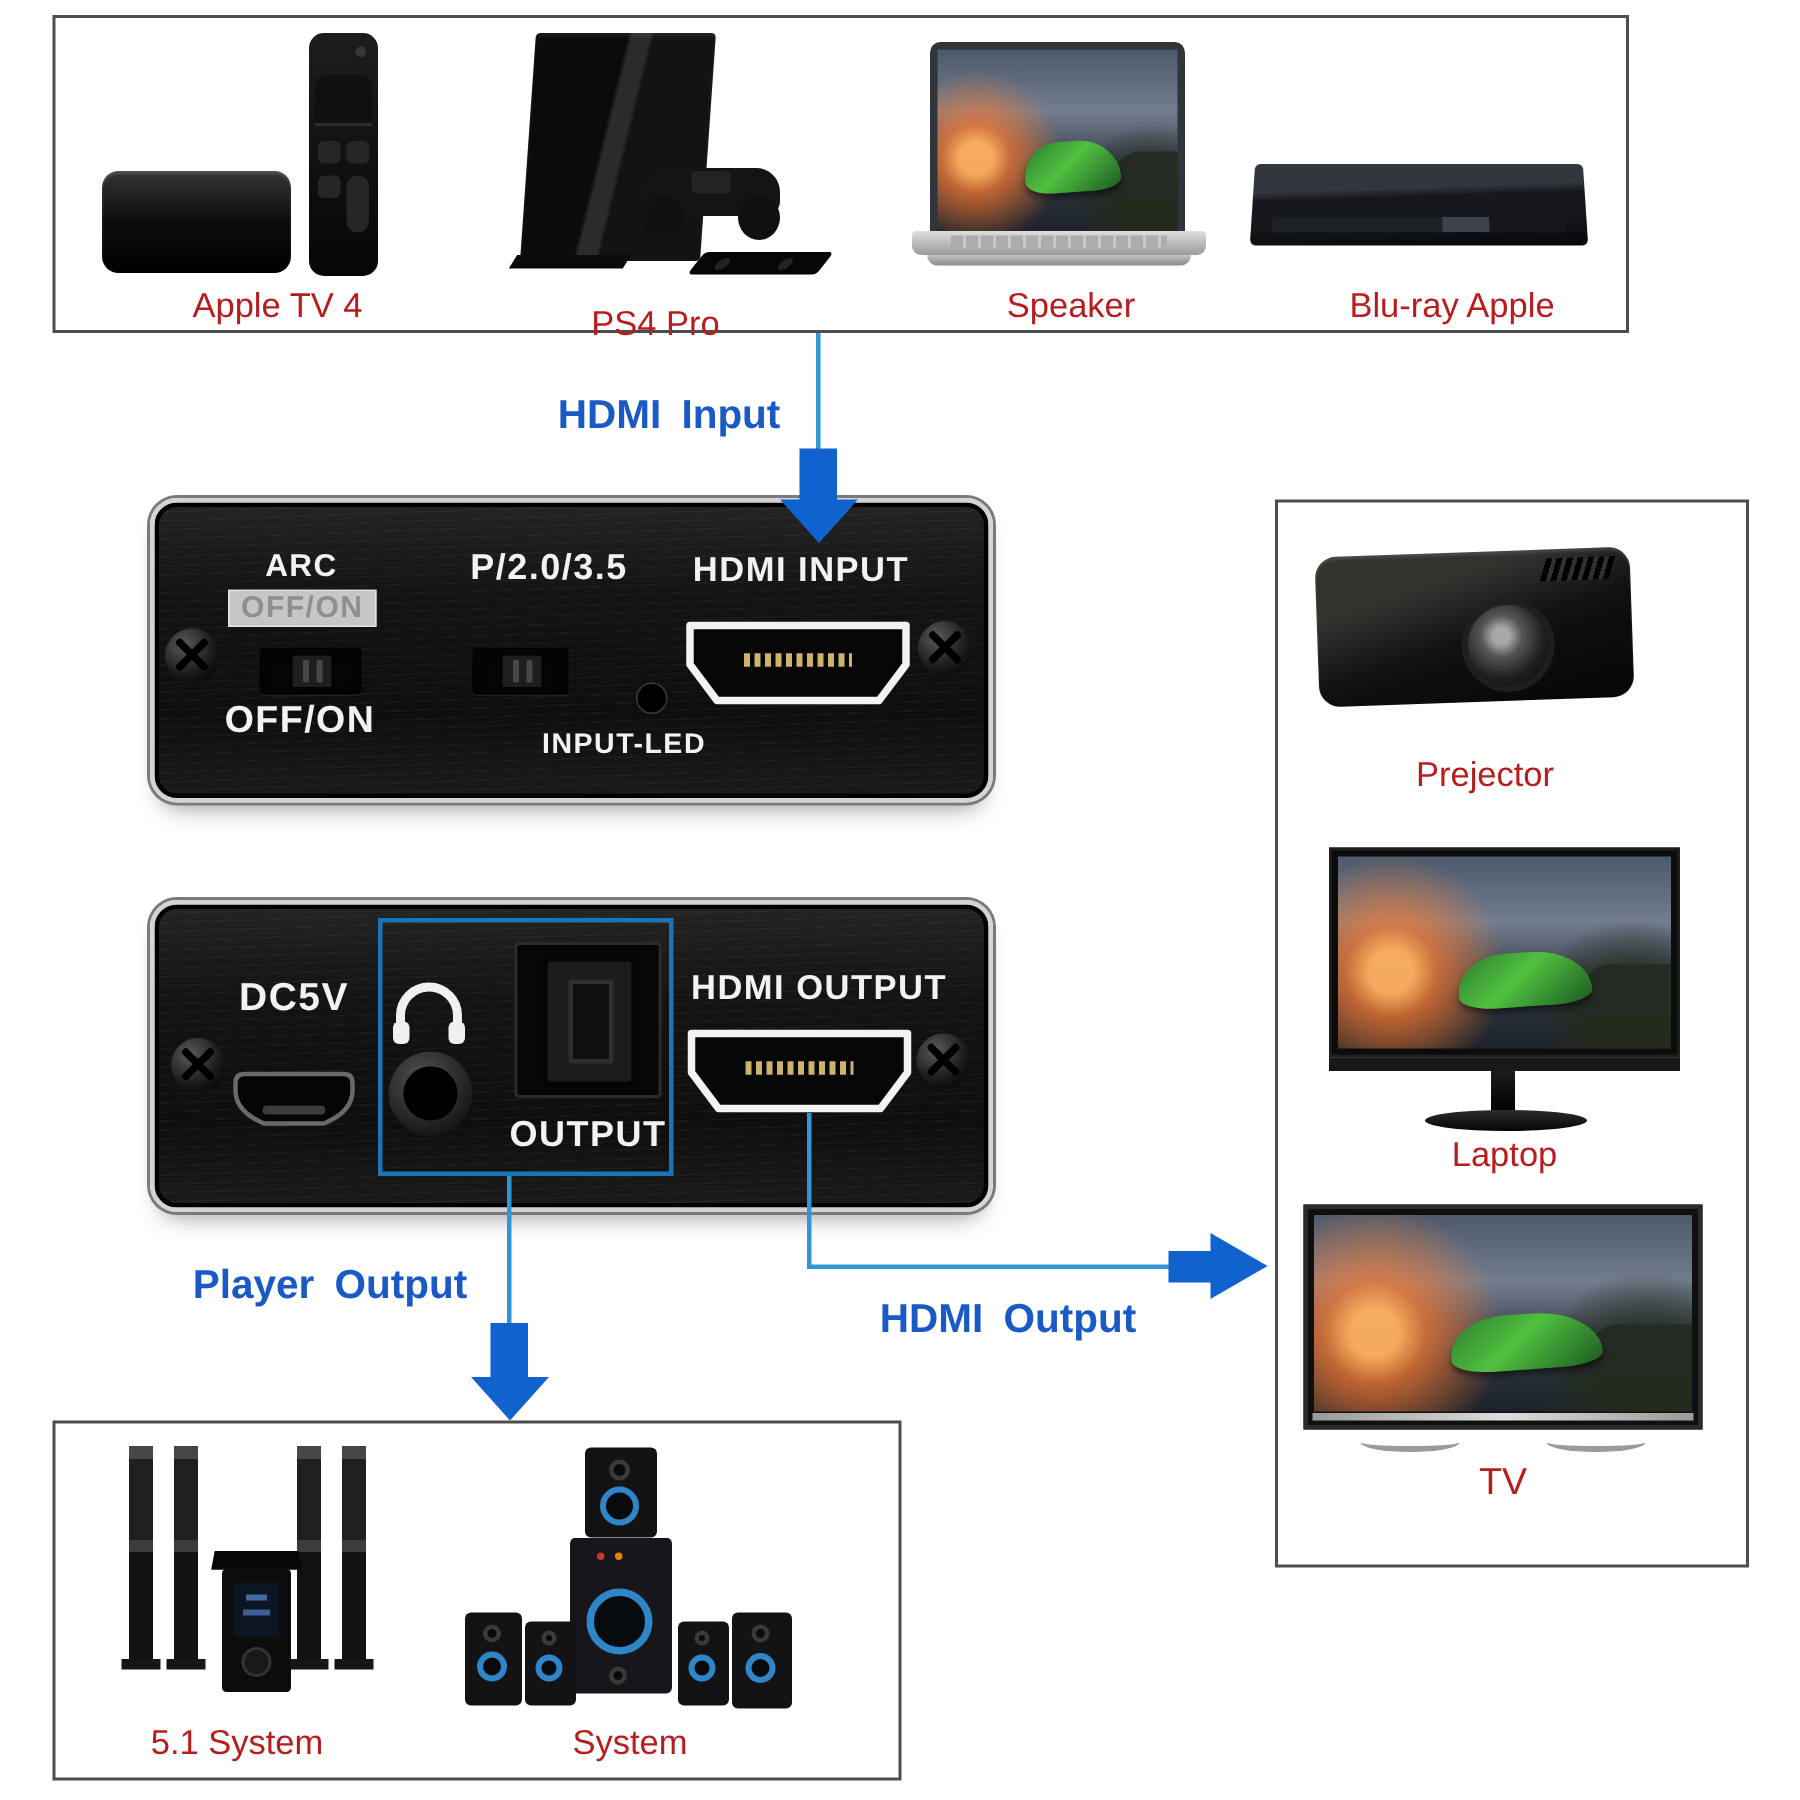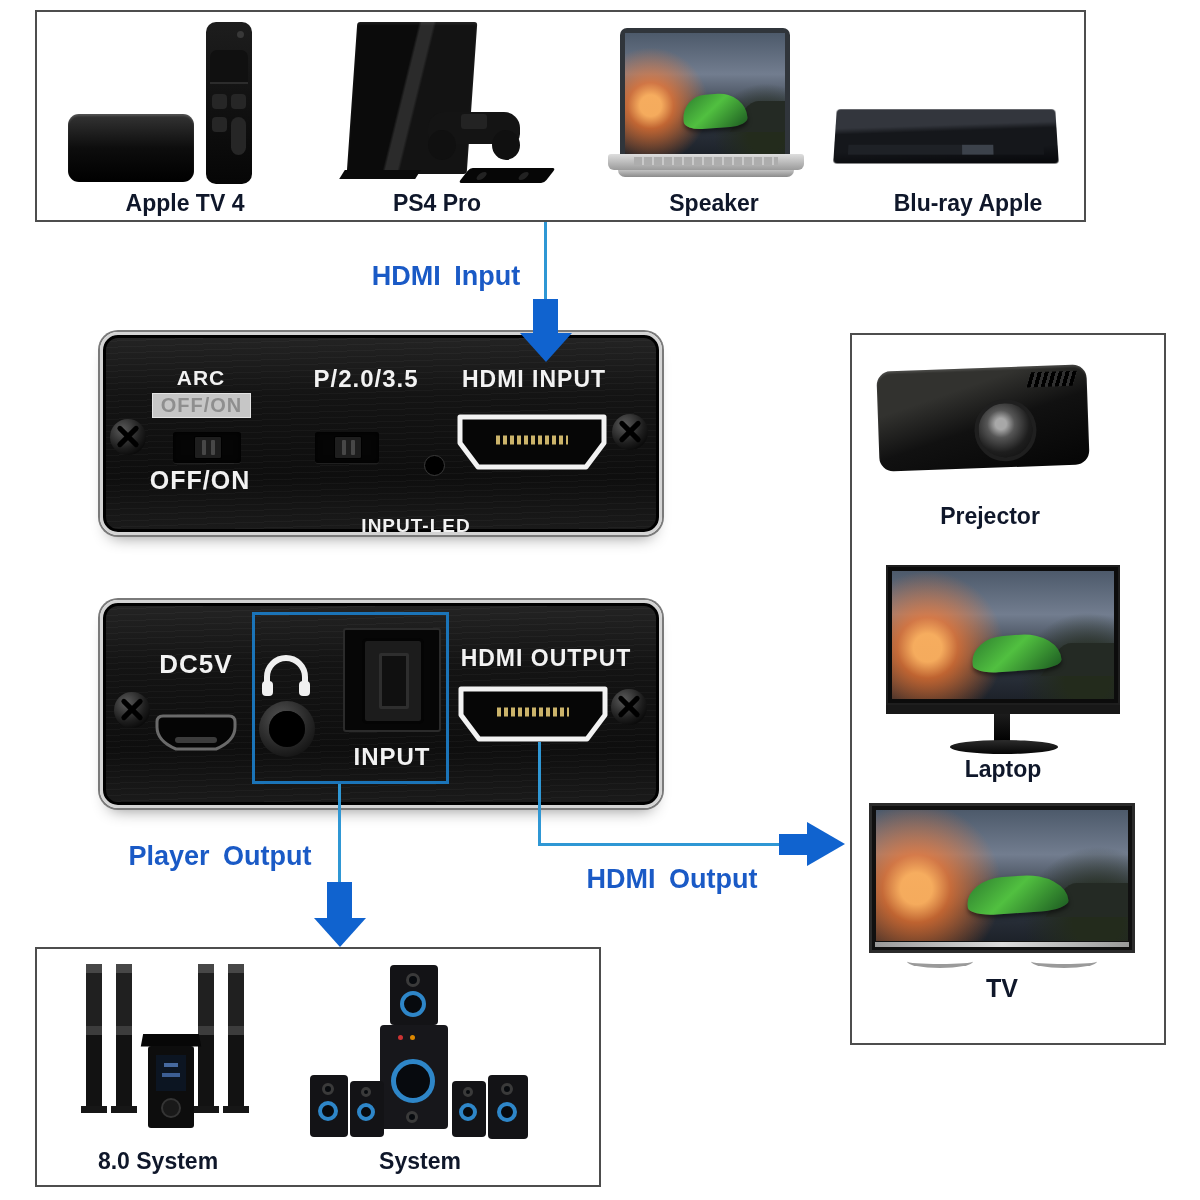--- a/index.html
+++ b/index.html
@@ -2,21 +2,21 @@
 <html><head>
 <meta charset="utf-8">
 <style>
   * { box-sizing: border-box; margin: 0; padding: 0; }
   html,body { background:#fff; }
   body { font-family: "Liberation Sans", sans-serif; }
   #stage { position:relative; width:1200px; height:1200px; background:#fff; overflow:hidden; }
 
   .box { position:absolute; border:2px solid #4d4d4d; background:#fff; z-index:1; }
 
-  .devlabel { position:absolute; font-weight:bold; font-size:23px; color:#0f172a;
+  .devlabel { position:absolute; font-weight:normal; font-size:23px; color:#b91c1c;
               transform:translateX(-50%); white-space:nowrap; z-index:3; }
   .conn-label { position:absolute; font-weight:bold; font-size:27px; color:#1a5ac6;
                 transform:translateX(-50%); white-space:nowrap; word-spacing:6px; z-index:6; }
 
   
   .panel { position:absolute; left:100px; width:562px; border-radius:18px; z-index:2;
            background:
              repeating-linear-gradient(178deg, rgba(255,255,255,.03) 0 1px, transparent 1px 6px),
              linear-gradient(180deg,#242424,#141414 30%,#0e0e0e 72%,#1b1b1b);
            border:3px solid #d4d4d4;
@@ -199,21 +199,21 @@
       <div class="body"></div>
       <div class="tp"></div>
       <div class="grip" style="left:0;"></div>
       <div class="grip" style="right:0;"></div>
     </div>
     <div class="ps4-cam">
       <div class="eye" style="left:14px;"></div>
       <div class="eye" style="left:56px;"></div>
     </div>
   </div>
-  <div class="devlabel" style="left:437px; top:190px;">PS4 Pro</div>
+  <div class="devlabel" style="left:437px; top:202px;">PS4 Pro</div>
 
   <div class="dev" style="left:608px; top:28px; width:200px; height:155px;">
     <div class="lap-screen">
       <div class="wall" style="inset:0;">
         <div class="mtn"></div>
         <div class="car"></div>
       </div>
     </div>
     <div class="lap-base">
       <div class="lap-keys"></div>
@@ -247,21 +247,21 @@
   <div class="ptext" style="left:200px; top:466px; font-size:25px;">OFF/ON</div>
 
   <div class="ptext" style="left:366px; top:365px; font-size:24px;">P/2.0/3.5</div>
   <div class="toggle" style="left:315px; top:432px; width:64px;">
     <div class="knob" style="left:19px;">
       <div class="ridge r1"></div>
       <div class="ridge r2"></div>
     </div>
   </div>
   <div class="led-hole" style="left:424px; top:455px;"></div>
-  <div class="ptext" style="left:416px; top:486px; font-size:19px;margin-top:29px;">INPUT-LED</div>
+  <div class="ptext" style="left:416px; top:486px; font-size:19px;">INPUT-LED</div>
 
   <div class="ptext" style="left:534px; top:366px; font-size:23px;">HDMI INPUT</div>
   <svg class="hdmi-port" style="left:456px; top:413px;" width="152" height="58" viewBox="0 0 152 58">
     <polygon points="4,4 148,4 148,30 130,54 22,54 4,30" fill="#060606" stroke="#f2f2f2" stroke-width="5" stroke-linejoin="round"></polygon>
     <line x1="40" y1="27" x2="112" y2="27" stroke="#cbb36a" stroke-width="9" stroke-dasharray="4 3"></line>
   </svg>
 
   <div class="screw" style="left:110px; top:419px;">
     <div class="sbar sb1"></div>
     <div class="sbar sb2"></div>
@@ -287,21 +287,21 @@
   </svg>
   <div class="jack" style="left:259px; top:701px;">
     <div class="hole"></div>
   </div>
 
   <div class="spdif-port">
     <div class="door">
       <div class="door2"></div>
     </div>
   </div>
-  <div class="ptext" style="left:392px; top:743px; font-size:24px;">INPUT</div>
+  <div class="ptext" style="left:392px; top:743px; font-size:24px;">OUTPUT</div>
 
   <div class="ptext" style="left:546px; top:645px; font-size:23px;">HDMI OUTPUT</div>
   <svg class="hdmi-port" style="left:457px; top:685px;" width="152" height="58" viewBox="0 0 152 58">
     <polygon points="4,4 148,4 148,30 130,54 22,54 4,30" fill="#060606" stroke="#f2f2f2" stroke-width="5" stroke-linejoin="round"></polygon>
     <line x1="40" y1="27" x2="112" y2="27" stroke="#cbb36a" stroke-width="9" stroke-dasharray="4 3"></line>
   </svg>
 
   <div class="screw" style="left:114px; top:692px;">
     <div class="sbar sb1"></div>
     <div class="sbar sb2"></div>
@@ -371,21 +371,21 @@
     <div class="tower-base" style="left:141px;"></div>
     <div class="ctr-cap"></div>
     <div class="ctr-body">
       <div class="ctr-scr">
         <div class="ctr-g1"></div>
         <div class="ctr-g2"></div>
       </div>
       <div class="ctr-knob"></div>
     </div>
   </div>
-  <div class="devlabel" style="left:158px; top:1148px;">8.0 System</div>
+  <div class="devlabel" style="left:158px; top:1148px;">5.1 System</div>
 
   <div class="dev" style="left:310px; top:965px; width:220px; height:175px;">
     <div class="spk" style="left:80px; top:0; width:48px; height:60px;">
       <div class="ring plain" style="left:16px; top:8px; width:14px; height:14px; border-width:3px;"></div>
       <div class="ring" style="left:10px; top:26px; width:26px; height:26px;"></div>
     </div>
     <div class="spk" style="left:70px; top:60px; width:68px; height:104px; background:#17171b;">
       <div class="dot" style="left:18px; top:10px;"></div>
       <div class="dot" style="left:30px; top:10px; background:#d80;"></div>
       <div class="ring" style="left:11px; top:34px; width:44px; height:44px; border-width:5px;"></div>

